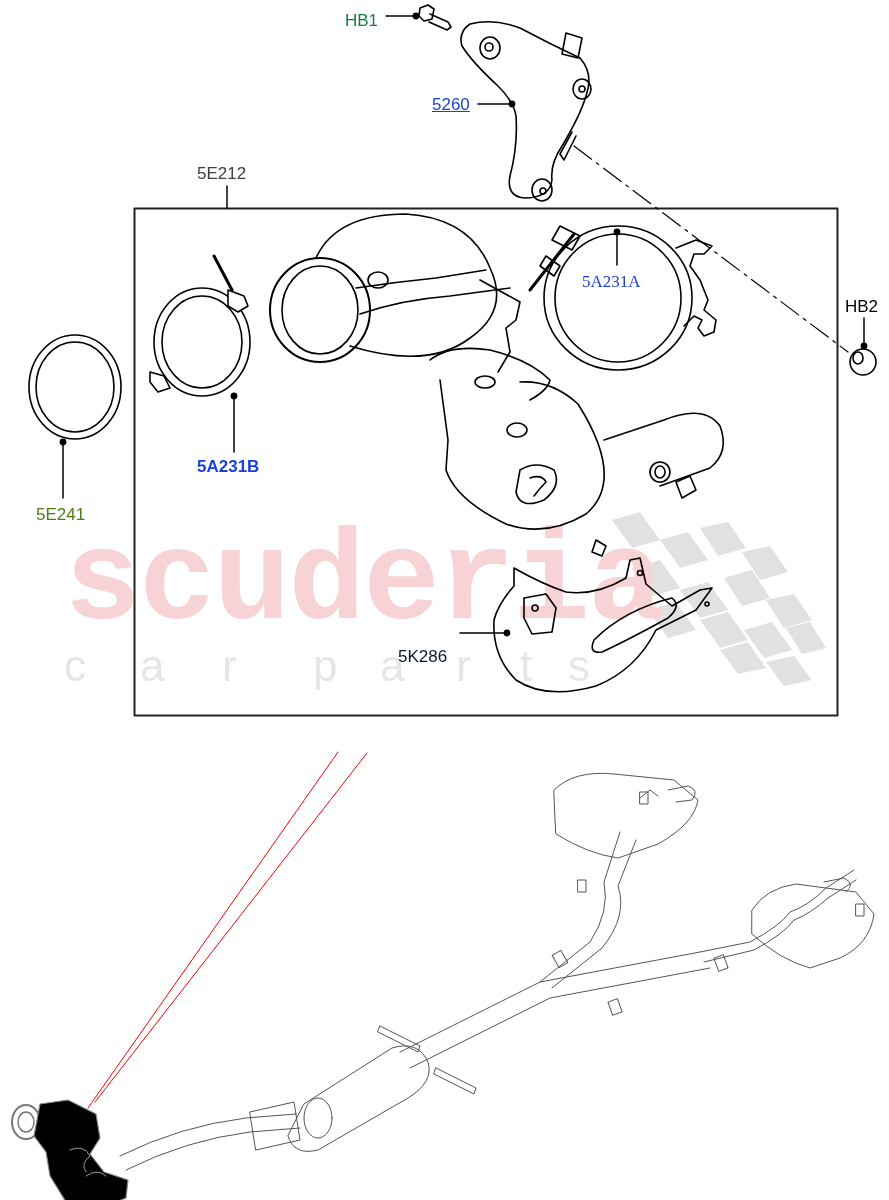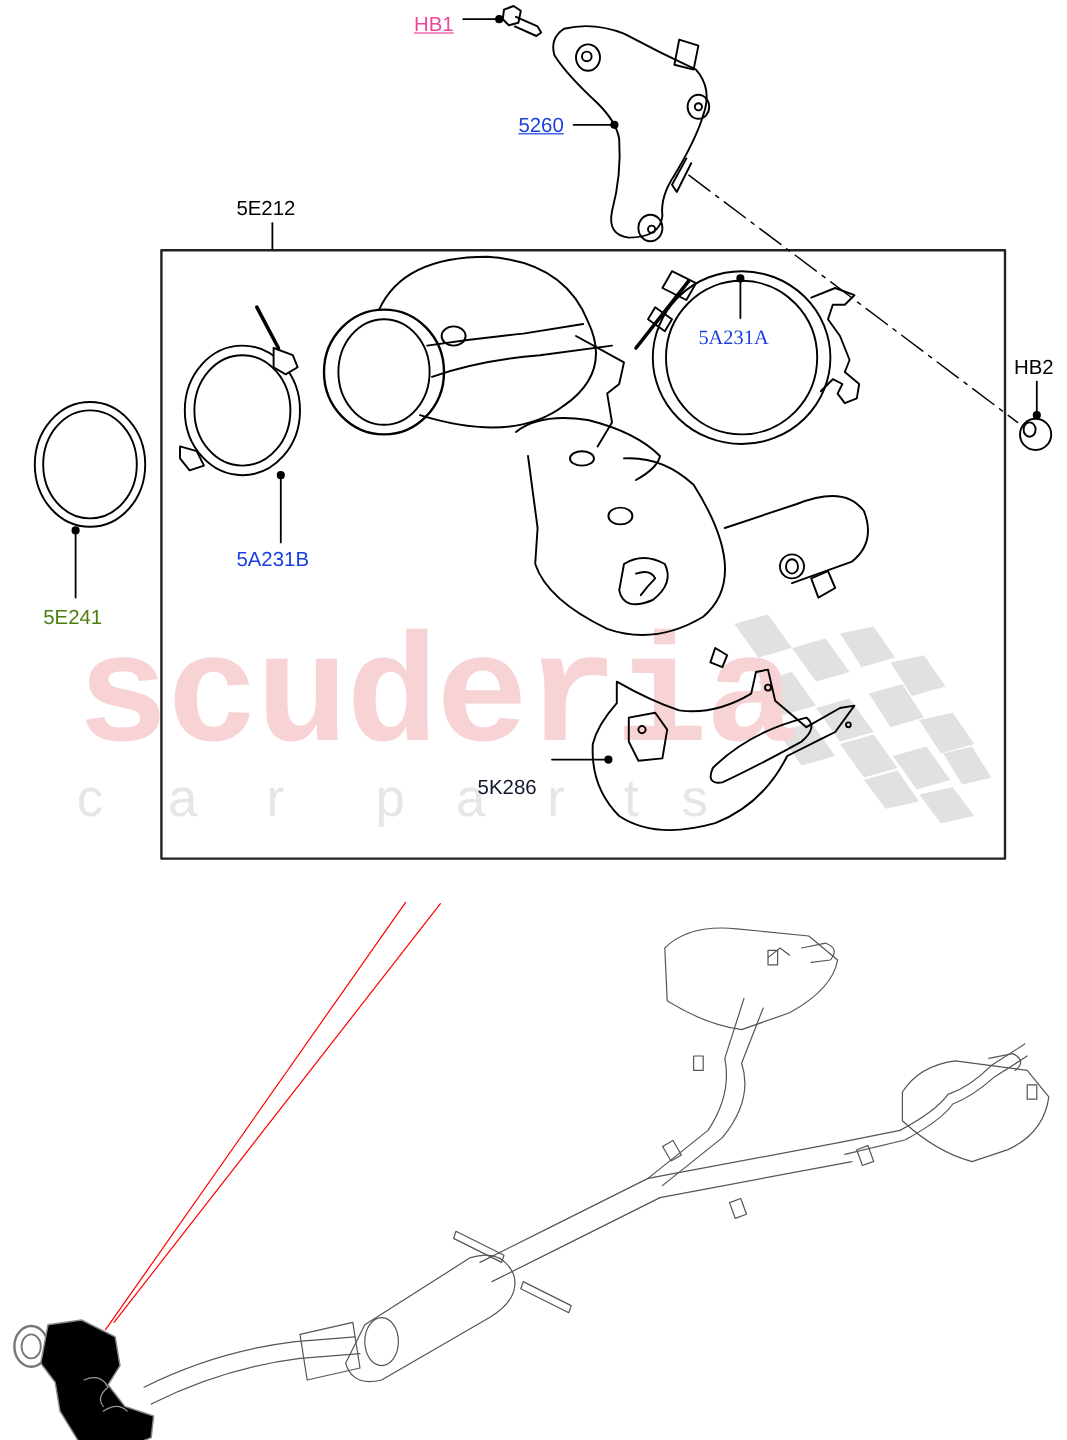--- a/index.html
+++ b/index.html
@@ -184,22 +184,22 @@
 
     <g>
       <ellipse cx="26" cy="1122" rx="14" ry="17" stroke="#777" stroke-width="2" fill="#fff"></ellipse>
       <ellipse cx="26" cy="1122" rx="8" ry="10" stroke="#777" stroke-width="1.5"></ellipse>
       <path d="M40,1104 l28,-4 l28,14 l4,24 l-10,16 l14,18 l24,8 l-2,18 l-20,8 l-40,-4 l-16,-26 l-4,-24 l-12,-16 z" fill="#000" stroke="#888" stroke-width="1.2"></path>
       <path d="M70,1150 q14,-6 20,6 q-10,8 -4,16" stroke="#999" stroke-width="1"></path>
       <path d="M86,1176 q12,-8 20,0" stroke="#999" stroke-width="1"></path>
     </g>
   </svg>
 
-  <div class="callout" style="left:345px; top:12px; color:#ec4899;text-decoration:underline;">HB1</div>
+  <div class="callout" style="left:345px; top:12px; color:#15803d;">HB1</div>
   <div class="callout" style="left:432px; top:96px; color:#1a3fe0;text-decoration:underline;">5260</div>
-  <div class="callout" style="left:197px; top:165px; color:#000000;">5E212</div>
+  <div class="callout" style="left:197px; top:165px; color:#404040;">5E212</div>
   <div class="callout" style="left:582px; top:273px; color:#1a3fe0;font-family:Liberation Serif, serif;">5A231A</div>
   <div class="callout" style="left:845px; top:298px; color:#000000;">HB2</div>
-  <div class="callout" style="left:197px; top:458px; color:#1a3fe0;">5A231B</div>
+  <div class="callout" style="left:197px; top:458px; color:#1a3fe0;font-weight:bold;">5A231B</div>
   <div class="callout" style="left:36px; top:506px; color:#4d7c0f;">5E241</div>
   <div class="callout" style="left:398px; top:628px; color:#0f172a;margin-top:20px;">5K286</div>
 
 </div>
 
 </body></html>

